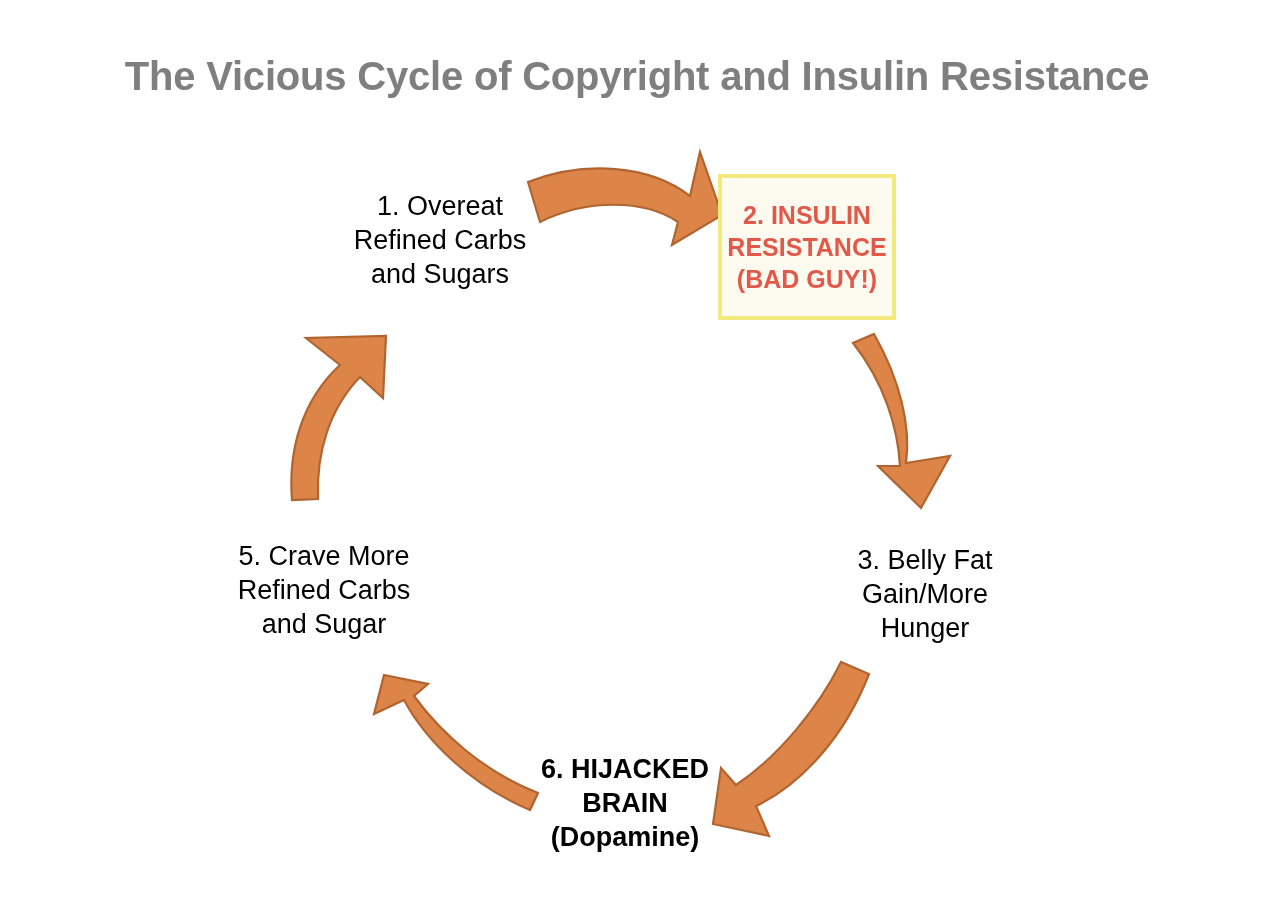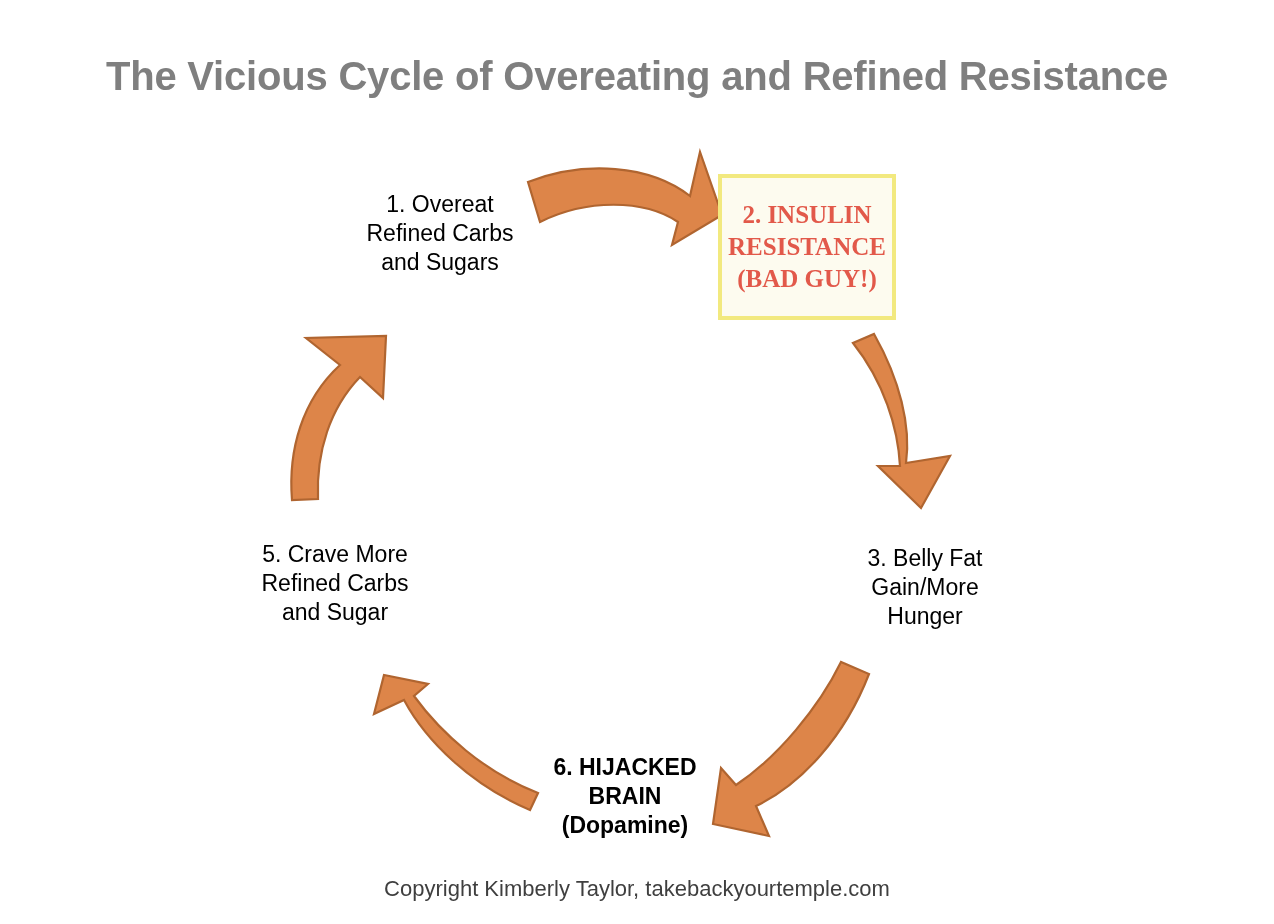--- a/index.html
+++ b/index.html
@@ -39,30 +39,30 @@
     top: 0;
     width: 1274px;
     height: 924px;
   }
 
   
   .node-label {
     position: absolute;
     text-align: center;
     color: #000000;
-    font-size: 23px;
+    font-size: 27px;
     line-height: 1.25;
     white-space: pre-line;
   }
   .node-label.bold { font-weight: bold; }
 
   #label-1 { left: 300px; top: 190px; width: 280px; }
   #label-3 { left: 790px; top: 544px; width: 270px; }
   #label-4 { left: 490px; top: 753px; width: 270px; font-weight: bold; }
-  #label-5 { left: 195px; top: 540px; width: 280px; }
+  #label-5 { left: 184px; top: 540px; width: 280px; }
 
   
   #box-2 {
     position: absolute;
     left: 718px;
     top: 174px;
     width: 178px;
     height: 146px;
     background: #fdfbef;
     border: 4px solid #f2e97f;
@@ -71,41 +71,40 @@
     align-items: center;
     justify-content: center;
   }
   #box-2 .box-text {
     text-align: center;
     color: #e2594a;
     font-size: 25px;
     font-weight: bold;
     line-height: 1.28;
     white-space: pre-line;
-    font-family: Liberation Serif, serif;
   }
 
   
   #footer {
     position: absolute;
     left: 0;
     top: 876px;
     width: 1274px;
     text-align: center;
     font-size: 22px;
     color: #3f3f3f;
     white-space: nowrap;
   }
 </style>
 </head>
 <body>
 
 <div id="stage">
 
-  <div id="title">The Vicious Cycle of Overeating and Refined Resistance</div>
+  <div id="title">The Vicious Cycle of Copyright and Insulin Resistance</div>
 
   <svg id="arrows" viewBox="0 0 1274 924">
     <defs>
       <style>
         .arw { fill: #dd8549; stroke: #b06530; stroke-width: 2.2; stroke-linejoin: miter; }
       </style>
     </defs>
 
     <path class="arw" d="M 528,182
              C 585,160 650,165 690,196
@@ -168,15 +167,14 @@
 Hunger</div>
 
   <div class="node-label bold" id="label-4">6. HIJACKED
 BRAIN
 (Dopamine)</div>
 
   <div class="node-label" id="label-5">5. Crave More
 Refined Carbs
 and Sugar</div>
 
-  <div id="footer">Copyright Kimberly Taylor, takebackyourtemple.com</div>
 
 </div>
 
 </body></html>

